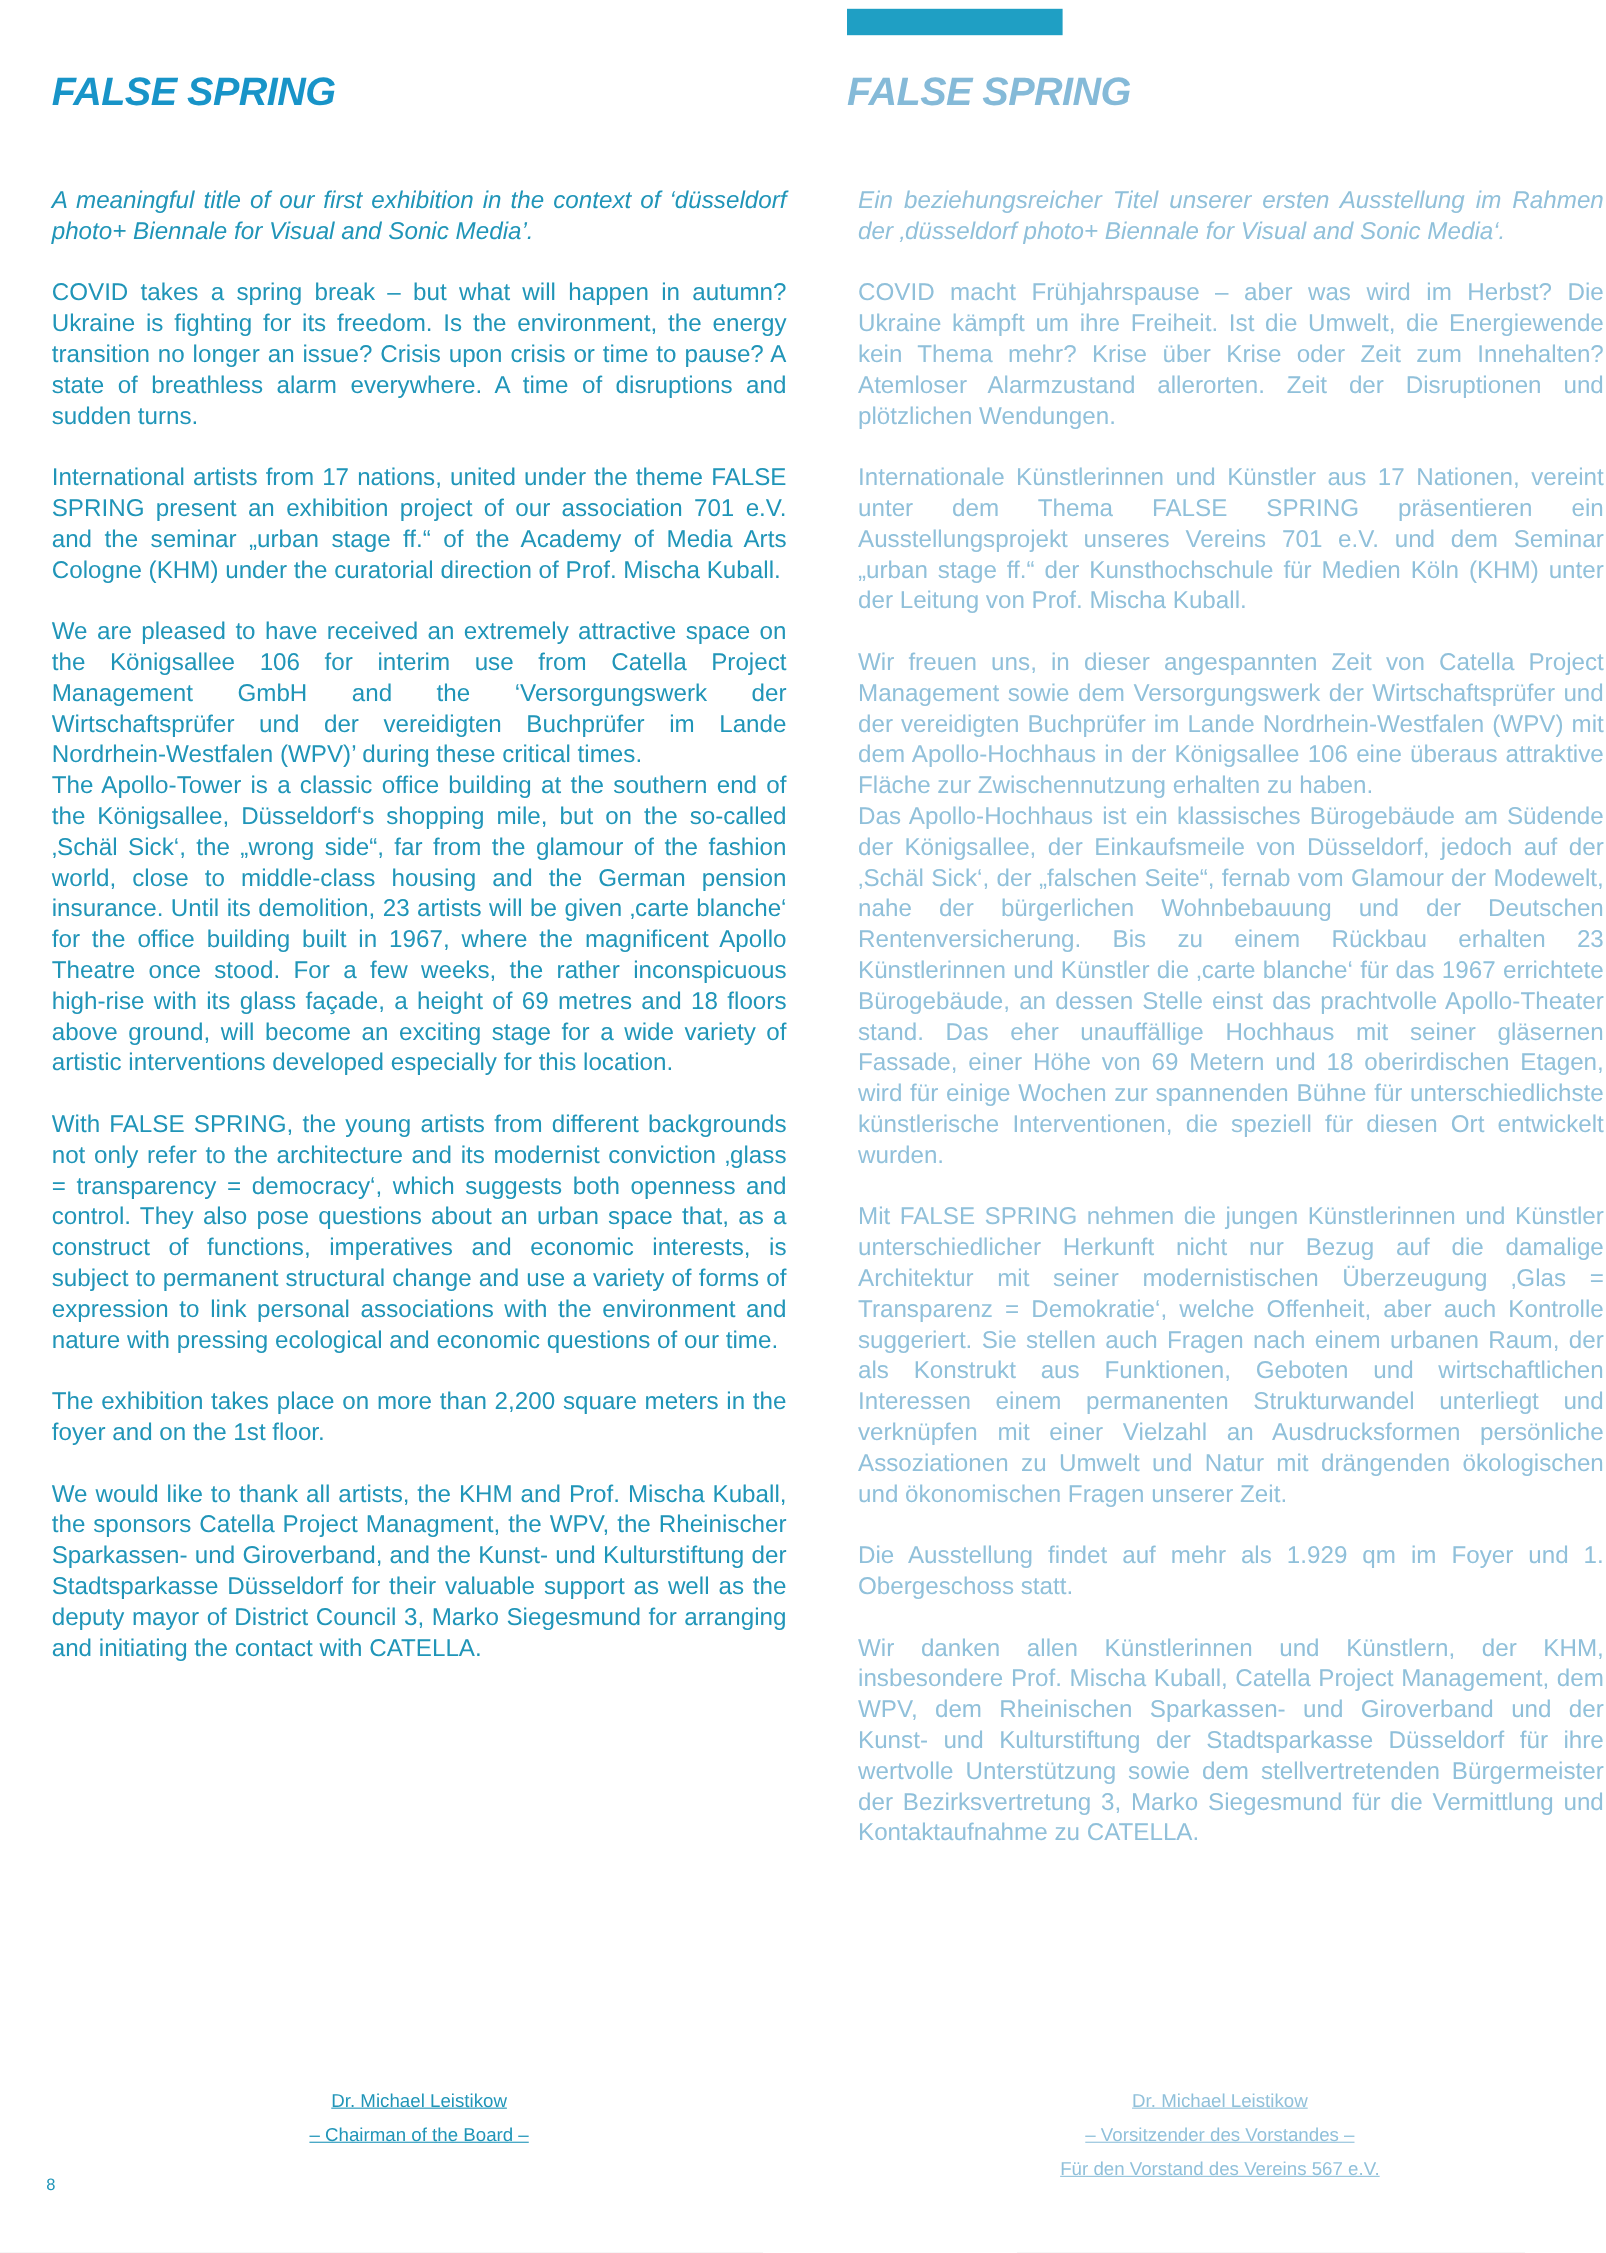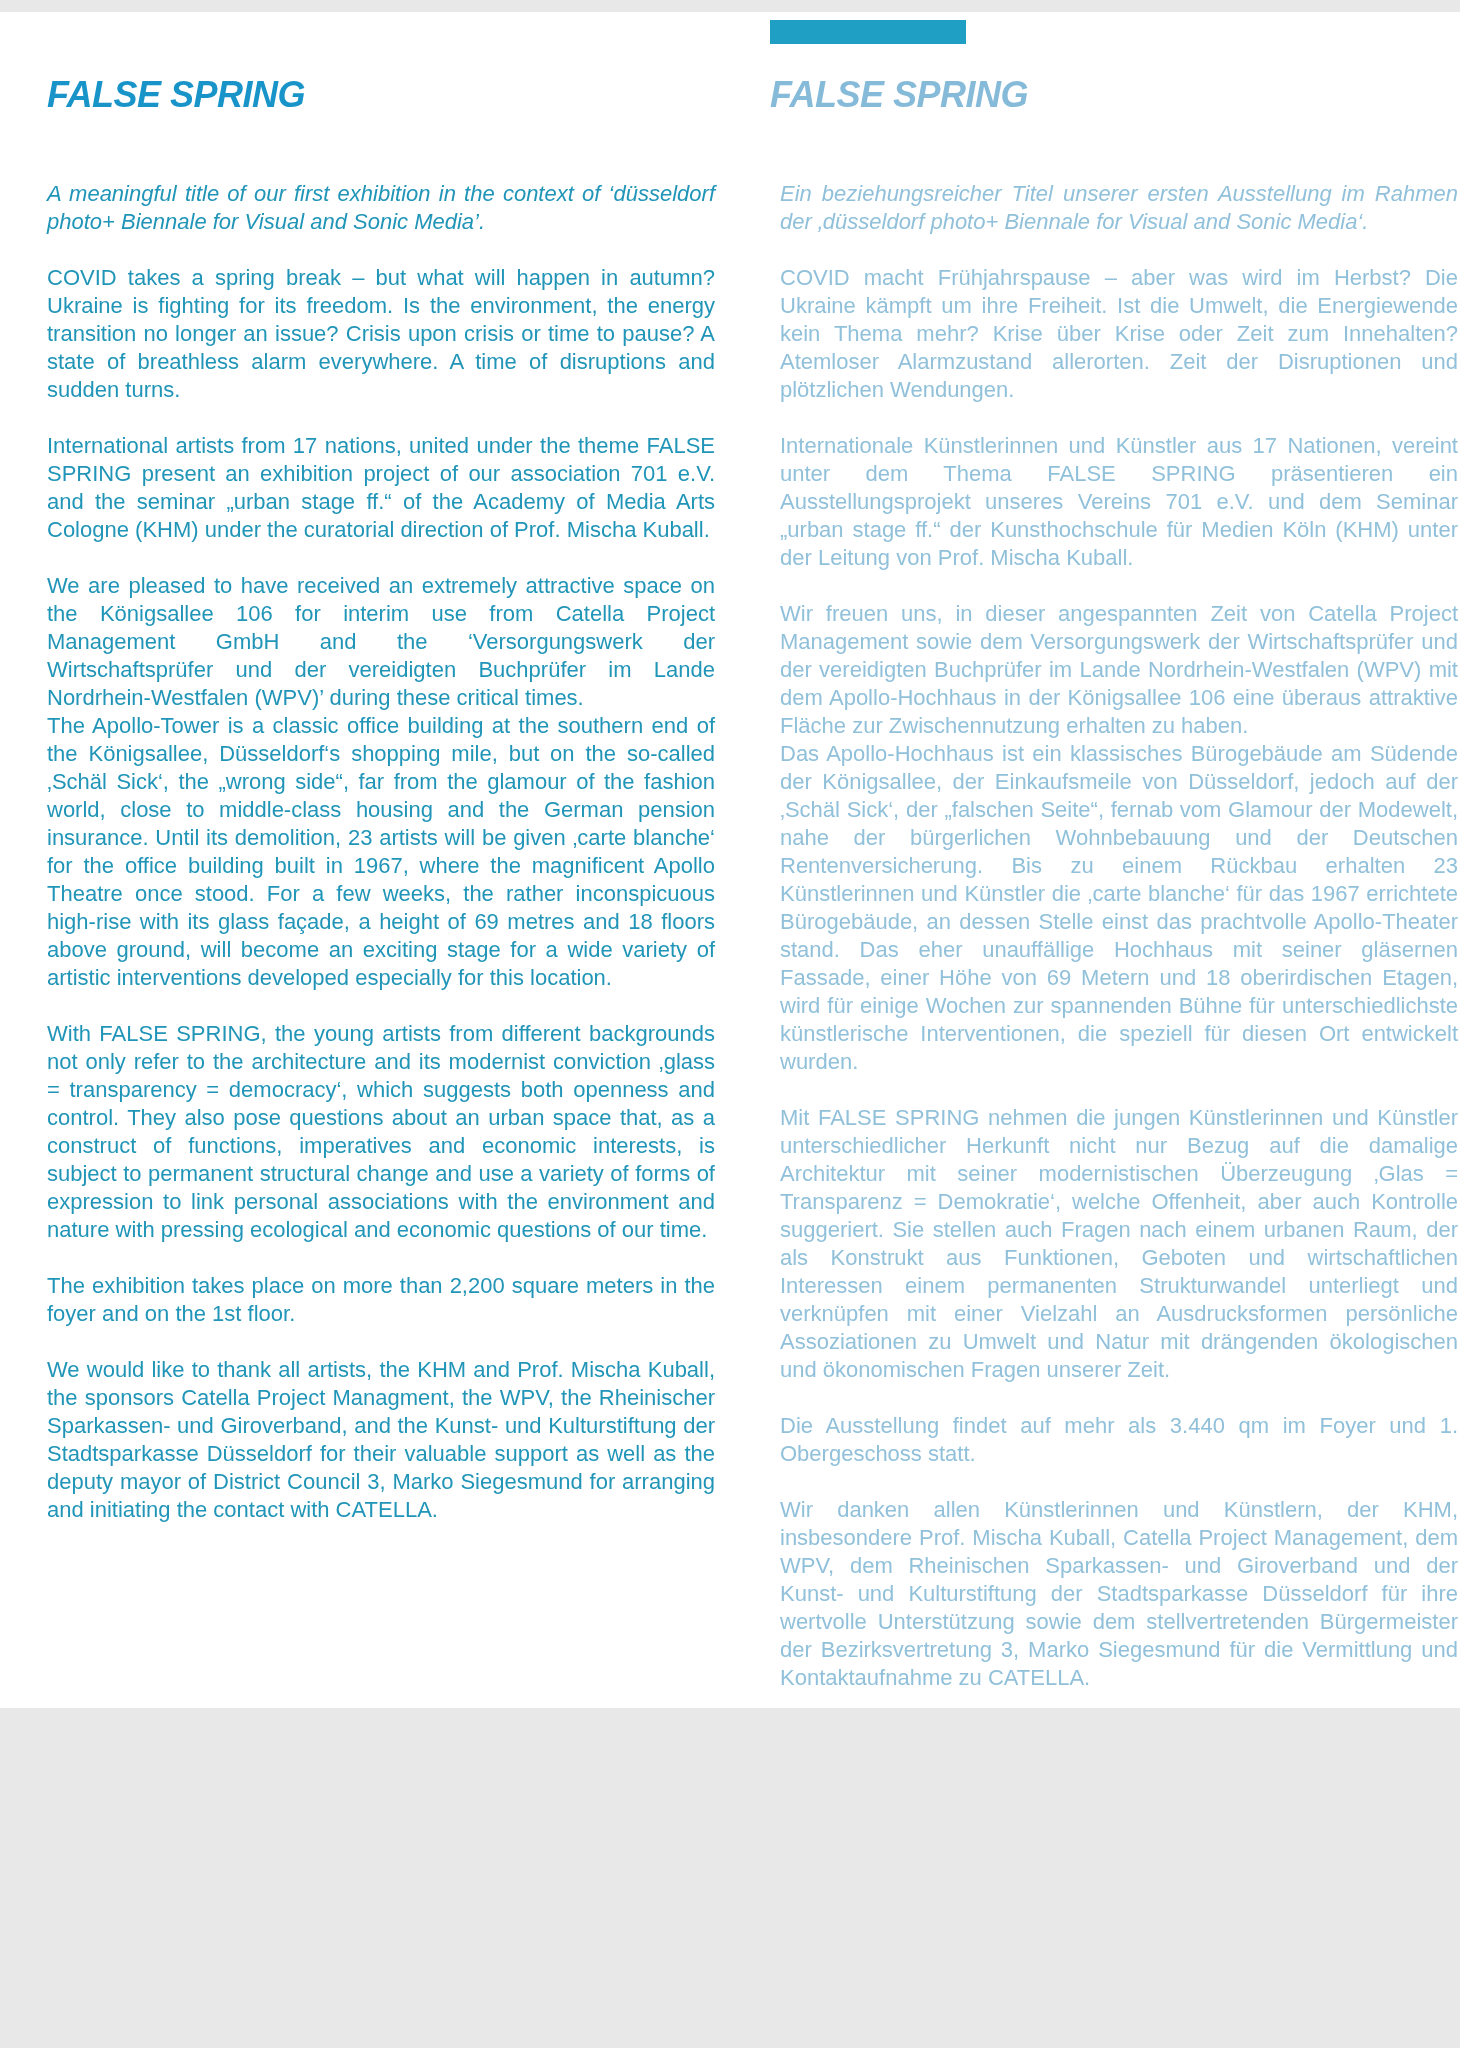--- a/index.html
+++ b/index.html
@@ -6,22 +6,22 @@
     --left-title:#1894c8;
     --left-body:#2095b8;
     --right-title:#85bad8;
     --right-body:#90c0da;
     --accent-bar:#1f9fc4;
     --page-bg:#ffffff;
   }
   html,body{margin:0;padding:0;background:#e8e8e8;}
   .page{
     position:relative;
-    width:1460px;height:1696px;
-    margin:12px auto;
+    width:1460px;height:2048px;
+    margin:0 auto;
     background:var(--page-bg);
     overflow:hidden;
     font-family:"Liberation Sans","DejaVu Sans",sans-serif;
   }
   .accent-bar{
     position:absolute;left:770px;top:8px;width:196px;height:24px;
     background:var(--accent-bar);
   }
   .col-title{
     position:absolute;top:62px;
@@ -76,21 +76,21 @@
       <p>We would like to thank all artists, the KHM and Prof. Mischa Kuball, the sponsors Catella Project Managment, the WPV, the Rheinischer Sparkassen- und Giroverband, and the Kunst- und Kulturstiftung der Stadtsparkasse Düsseldorf for their valuable support as well as the deputy mayor of District Council 3, Marko Siegesmund for arranging and initiating the contact with CATELLA.</p>
     </div>
 
   <div class="col-body body-right">
       <p>Ein beziehungsreicher Titel unserer ersten Ausstellung im Rahmen der ‚düsseldorf photo+ Biennale for Visual and Sonic Media‘.</p>
       <p>COVID macht Frühjahrspause – aber was wird im Herbst? Die Ukraine kämpft um ihre Freiheit. Ist die Umwelt, die Energiewende kein Thema mehr? Krise über Krise oder Zeit zum Innehalten? Atemloser Alarmzustand allerorten. Zeit der Disruptionen und plötzlichen Wendungen.</p>
       <p>Internationale Künstlerinnen und Künstler aus 17 Nationen, vereint unter dem Thema FALSE SPRING präsentieren ein Ausstellungsprojekt unseres Vereins 701 e.V. und dem Seminar „urban stage ff.“ der Kunsthochschule für Medien Köln (KHM) unter der Leitung von Prof. Mischa Kuball.</p>
       <p>Wir freuen uns, in dieser angespannten Zeit von Catella Project Management sowie dem Versorgungswerk der Wirtschaftsprüfer und der vereidigten Buchprüfer im Lande Nordrhein-Westfalen (WPV) mit dem Apollo-Hochhaus in der Königsallee 106 eine überaus attraktive Fläche zur Zwischennutzung erhalten zu haben.</p>
       <p class="flush">Das Apollo-Hochhaus ist ein klassisches Bürogebäude am Südende der Königsallee, der Einkaufsmeile von Düsseldorf, jedoch auf der ‚Schäl Sick‘, der „falschen Seite“, fernab vom Glamour der Modewelt, nahe der bürgerlichen Wohnbebauung und der Deutschen Rentenversicherung. Bis zu einem Rückbau erhalten 23 Künstlerinnen und Künstler die ‚carte blanche‘ für das 1967 errichtete Bürogebäude, an dessen Stelle einst das prachtvolle Apollo-Theater stand. Das eher unauffällige Hochhaus mit seiner gläsernen Fassade, einer Höhe von 69 Metern und 18 oberirdischen Etagen, wird für einige Wochen zur spannenden Bühne für unterschiedlichste künstlerische Interventionen, die speziell für diesen Ort entwickelt wurden.</p>
       <p>Mit FALSE SPRING nehmen die jungen Künstlerinnen und Künstler unterschiedlicher Herkunft nicht nur Bezug auf die damalige Architektur mit seiner modernistischen Überzeugung ‚Glas = Transparenz = Demokratie‘, welche Offenheit, aber auch Kontrolle suggeriert. Sie stellen auch Fragen nach einem urbanen Raum, der als Konstrukt aus Funktionen, Geboten und wirtschaftlichen Interessen einem permanenten Strukturwandel unterliegt und verknüpfen mit einer Vielzahl an Ausdrucksformen persönliche Assoziationen zu Umwelt und Natur mit drängenden ökologischen und ökonomischen Fragen unserer Zeit.</p>
-      <p>Die Ausstellung findet auf mehr als 3.440 qm im Foyer und 1. Obergeschoss statt.</p>
+      <p>Die Ausstellung findet auf mehr als 1.929 qm im Foyer und 1. Obergeschoss statt.</p>
       <p>Wir danken allen Künstlerinnen und Künstlern, der KHM, insbesondere Prof. Mischa Kuball, Catella Project Management, dem WPV, dem Rheinischen Sparkassen- und Giroverband und der Kunst- und Kulturstiftung der Stadtsparkasse Düsseldorf für ihre wertvolle Unterstützung sowie dem stellvertretenden Bürgermeister der Bezirksvertretung 3, Marko Siegesmund für die Vermittlung und Kontaktaufnahme zu CATELLA.</p>
     </div>
 
   <div class="signature sig-left">
       <p>Dr. Michael Leistikow</p>
       <p>– Chairman of the Board –</p>
     </div>
 
   <div class="signature sig-right">
       <p>Dr. Michael Leistikow</p>

